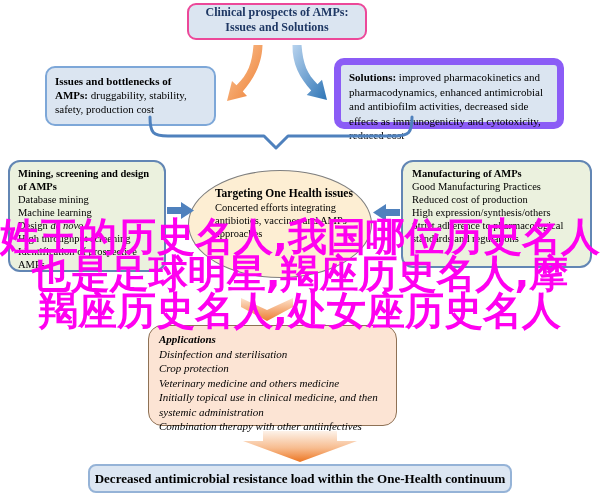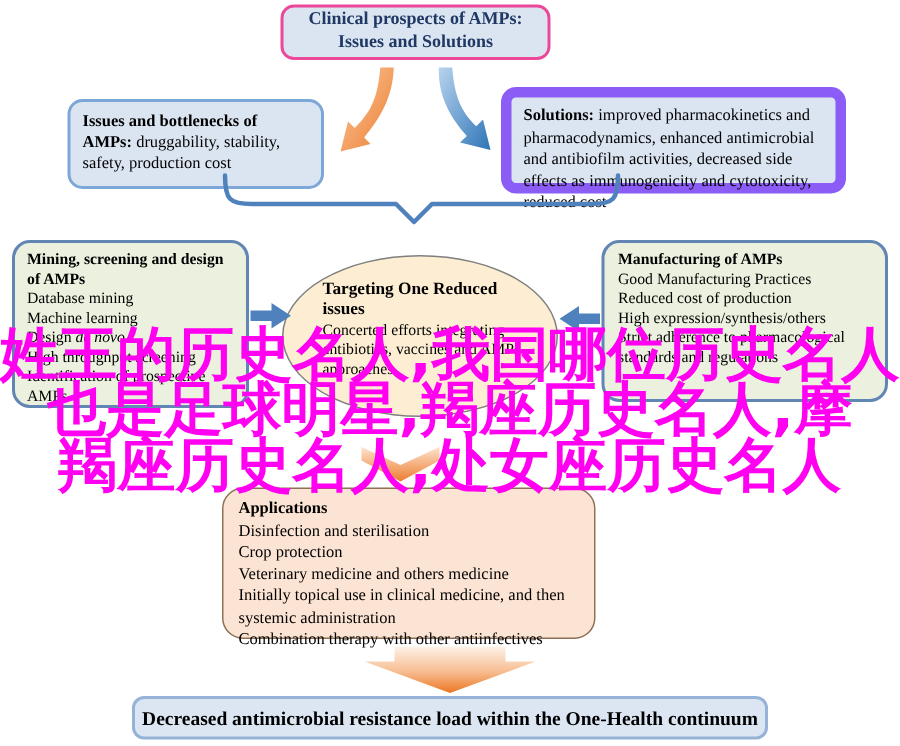--- a/index.html
+++ b/index.html
@@ -37,21 +37,21 @@
   }
   .center-ellipse{
     left:188px;top:170px;width:184px;height:108px;background:#fdeed3;
     border:1.5px solid #7f7f7f;border-radius:50%;
     padding:16px 18px 0 26px;font-size:10.5px;line-height:13px;
   }
   .center-ellipse .e-title{font-weight:bold;font-size:11.5px;margin-bottom:1px;}
   .applications-box{
     left:148px;top:325px;width:249px;height:101px;background:#fce4d4;
     border:1.5px solid #8e7155;border-radius:14px;padding:6px 10px;
-    font-size:11px;line-height:14.5px;
+    font-size:11px;line-height:14.5px;font-style:italic;
   }
   .bottom-box{
     left:88px;top:464px;width:424px;height:29px;background:#dce6f2;
     border:2px solid #95b3d7;border-radius:8px;display:flex;align-items:center;
     justify-content:center;font-weight:bold;font-size:13px;color:#000;
   }
   .b{font-weight:bold;}
   .it{font-style:italic;margin-top:12px;}
   .overlay{
     position:absolute;left:0;top:218px;width:600px;z-index:10;text-align:center;
@@ -123,21 +123,21 @@
   <div class="box mining-box">
     <div class="b">Mining, screening and design of AMPs</div>
     <div>Database mining</div>
     <div>Machine learning</div>
     <div><span>Design </span><span class="it">de novo</span></div>
     <div>High throughput screening</div>
     <div>Identification of prospective AMPs</div>
   </div>
 
   <div class="box center-ellipse">
-    <div class="e-title">Targeting One Reduced issues</div>
+    <div class="e-title">Targeting One Health issues</div>
     <div>Concerted efforts integrating antibiotics, vaccines and AMPs approaches</div>
   </div>
 
   <div class="box manufacturing-box">
     <div class="b">Manufacturing of AMPs</div>
     <div>Good Manufacturing Practices</div>
     <div>Reduced cost of production</div>
     <div>High expression/synthesis/others</div>
     <div>Strict adherence to pharmacological standards and regulations</div>
   </div>

